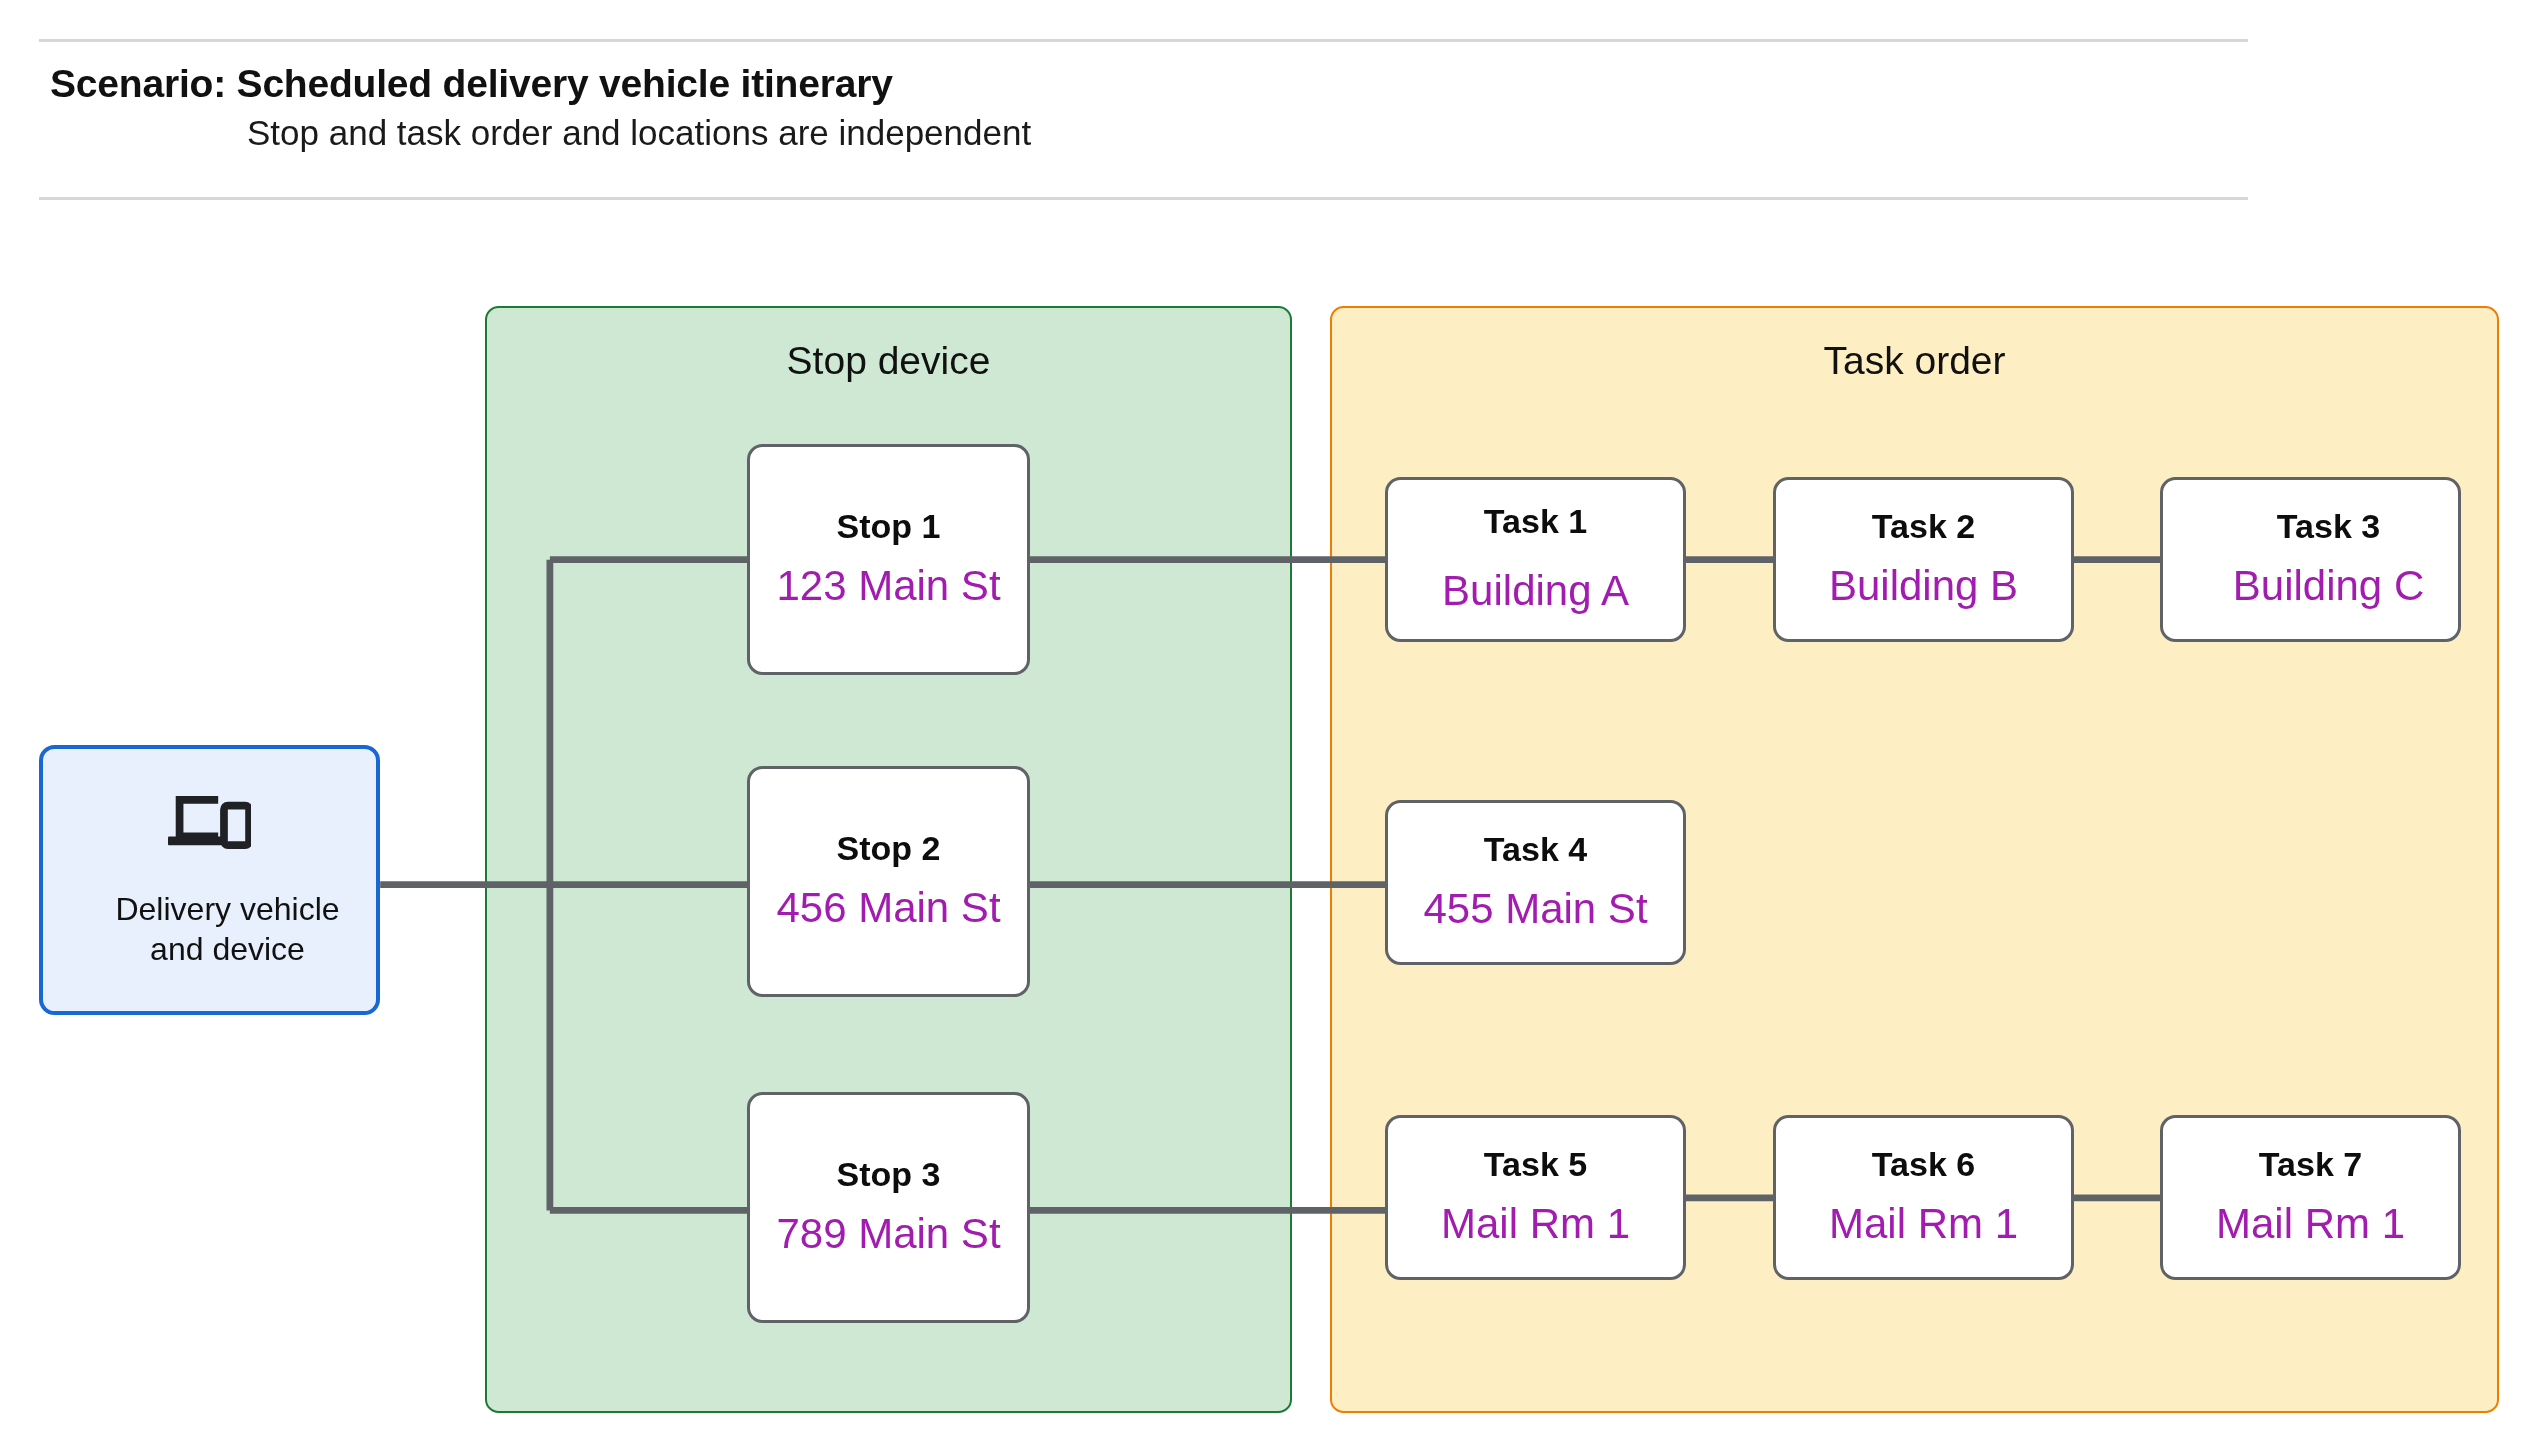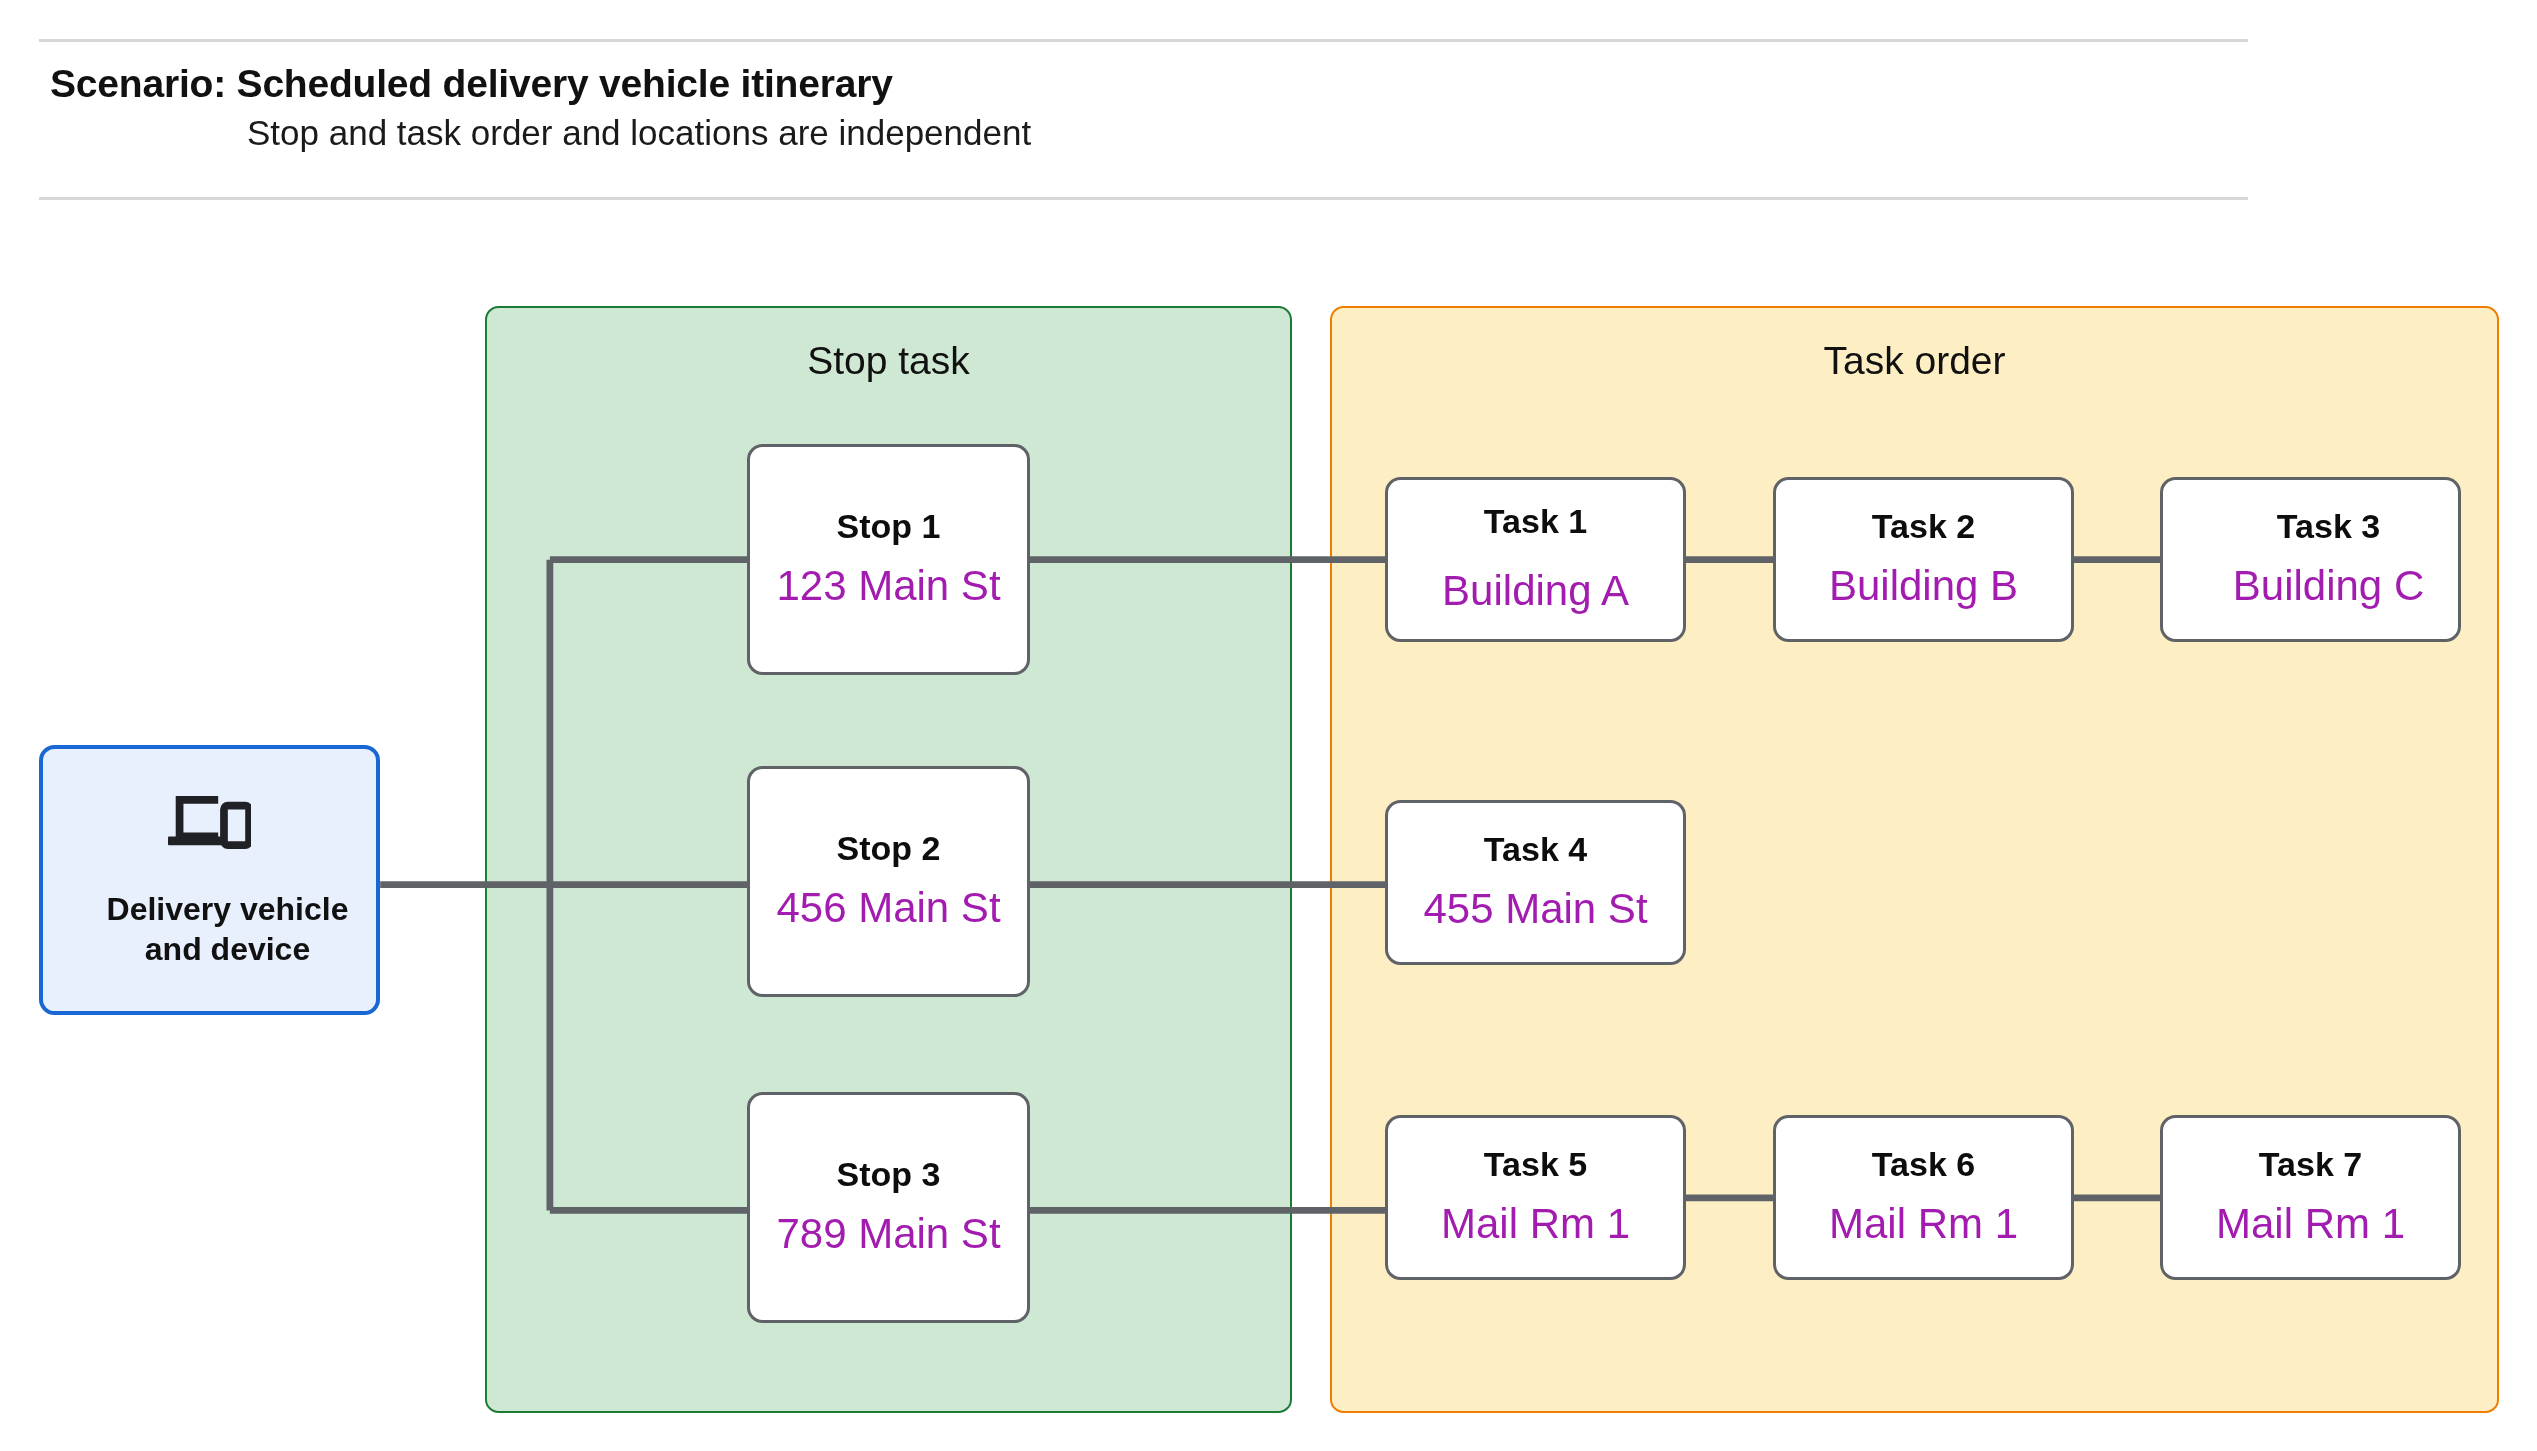--- a/index.html
+++ b/index.html
@@ -137,38 +137,38 @@
     display: flex;
     flex-direction: column;
     align-items: center;
     justify-content: center;
   }
   #vehicle-icon-wrap {
     margin-bottom: 33px;
   }
   #vehicle-label {
     font-size: 32px;
-    font-weight: 700;
+    font-weight: 400;
     color: #111111;
     text-align: center;
     line-height: 1.25;
     white-space: pre-line;
     margin-left: 36px;
   }
 </style>
 </head>
 <body>
 
 <div id="header-rule-top"></div>
 <div id="scenario-title">Scenario: Scheduled delivery vehicle itinerary</div>
 <div id="scenario-subtitle">Stop and task order and locations are independent</div>
 <div id="header-rule-bottom"></div>
 
 <div class="group-box" id="stop-order-group">
-  <div class="group-title">Stop task</div>
+  <div class="group-title">Stop device</div>
 </div>
 
 <div class="group-box" id="task-order-group">
   <div class="group-title">Task order</div>
 </div>
 
 <svg id="connector-layer" viewBox="0 0 2617 1497" width="2538" height="1452" xmlns="http://www.w3.org/2000/svg">
   <g fill="none" stroke="#5f6368" stroke-width="7" stroke-linecap="butt" stroke-linejoin="miter">
 
     <path d="M 392 912 L 567 912"></path>

